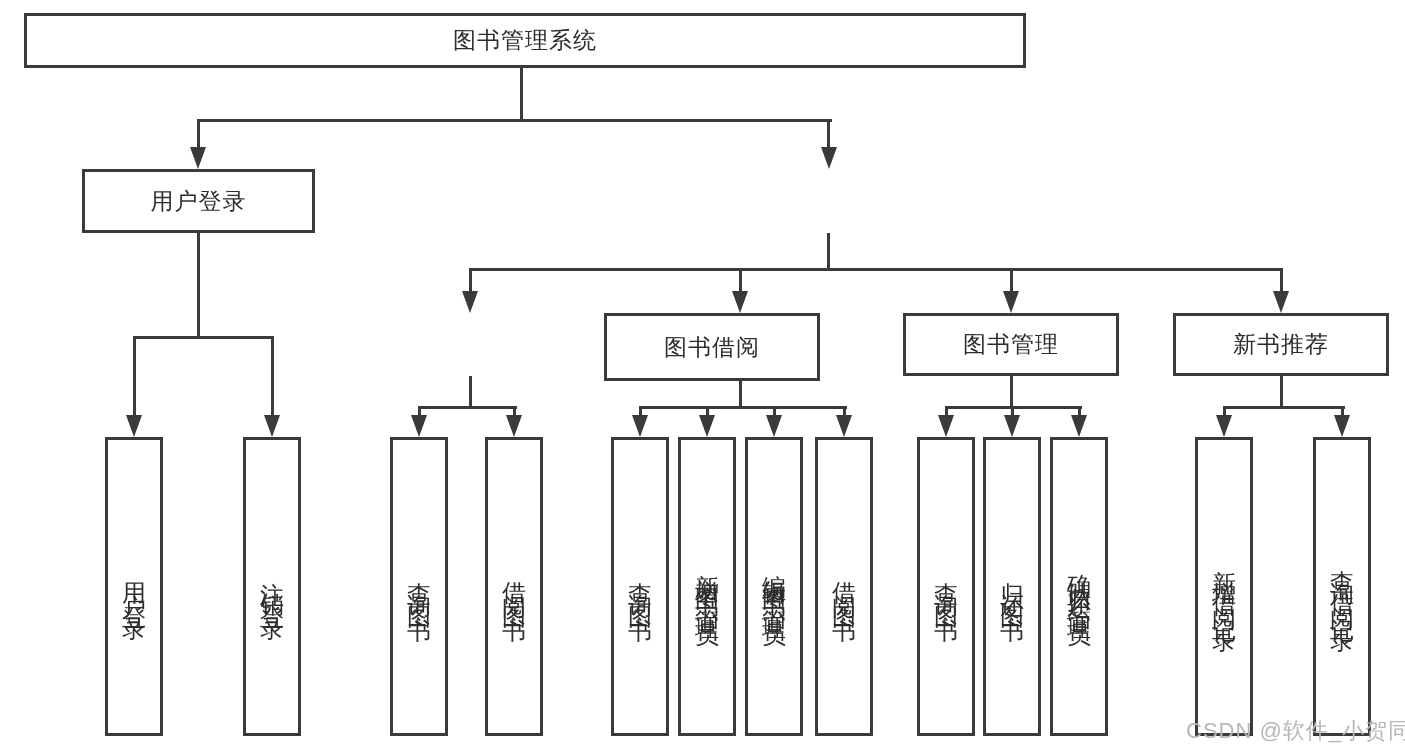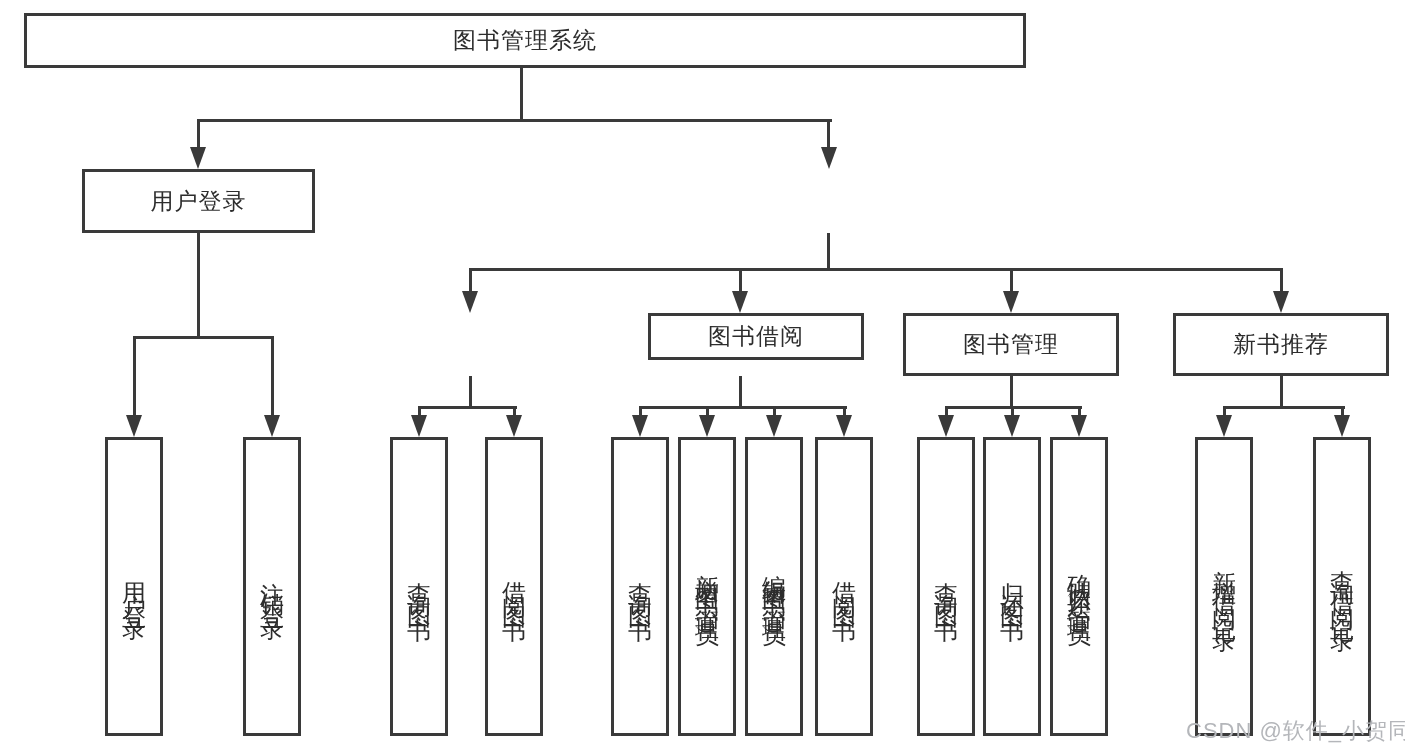--- a/index.html
+++ b/index.html
@@ -62,21 +62,21 @@
   <div class="hl" style="left:470px;  top:268px; width:812px;"></div>
   <div class="vl" style="left:469px;  top:268px; height:24px;"></div>
   <div class="ar" style="left:462px;  top:291px;"></div>
   <div class="vl" style="left:739px;  top:268px; height:24px;"></div>
   <div class="ar" style="left:732px;  top:291px;"></div>
   <div class="vl" style="left:1010px; top:268px; height:24px;"></div>
   <div class="ar" style="left:1003px; top:291px;"></div>
   <div class="vl" style="left:1280px; top:268px; height:24px;"></div>
   <div class="ar" style="left:1273px; top:291px;"></div>
 
-  <div class="box hbox" style="left:648px; top:313px; width:216px; height:47px;">
+  <div class="box hbox" style="left:604px; top:313px; width:216px; height:68px;">
     <span>图书借阅</span>
   </div>
   <div class="box hbox" style="left:903px; top:313px; width:216px; height:63px;">
     <span>图书管理</span>
   </div>
   <div class="box hbox" style="left:1173px; top:313px; width:216px; height:63px;">
     <span>新书推荐</span>
   </div>
 
   <div class="vl" style="left:469px; top:376px; height:32px;"></div>

